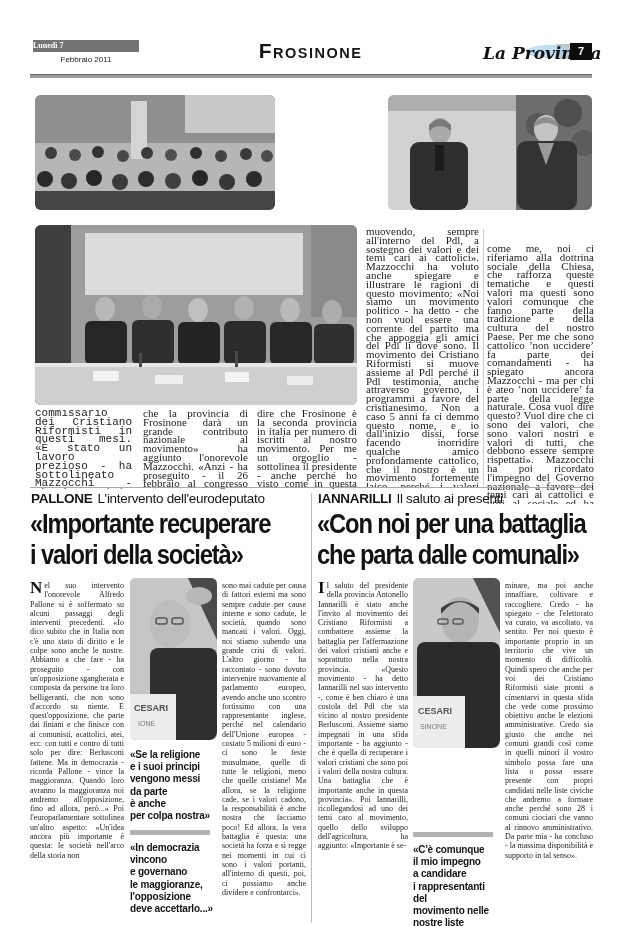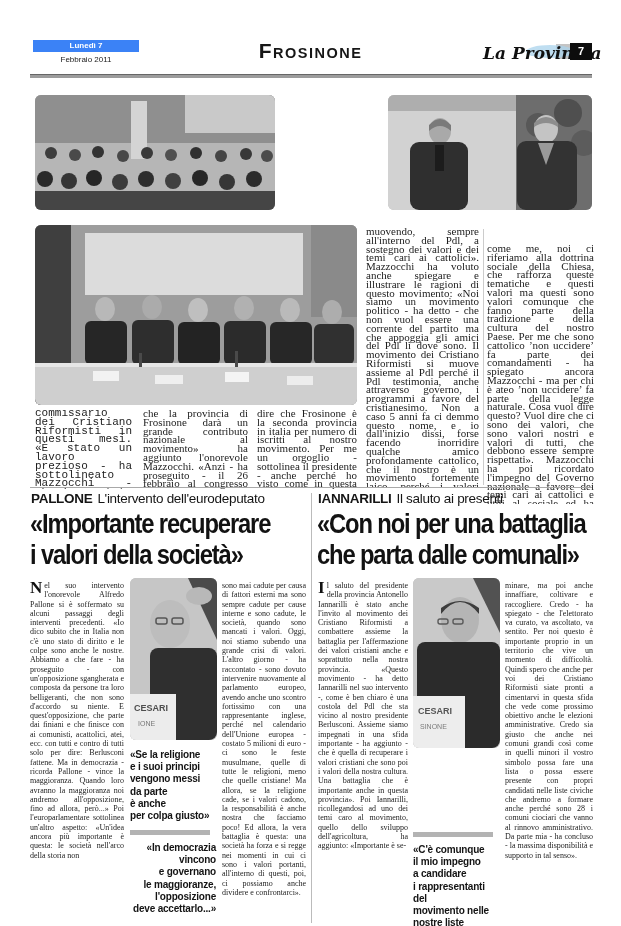--- a/index.html
+++ b/index.html
@@ -1,21 +1,21 @@
 <!DOCTYPE html>
 <html><head>
 <meta charset="utf-8">
 <style>
   html,body{margin:0;padding:0;background:#e8e8e6;}
   #page{position:relative;width:621px;height:926px;background:#fff;margin:0 auto;overflow:hidden;
         font-family:"Liberation Sans",sans-serif;color:#111;}
   .abs{position:absolute;}
   
-  #date-box{left:33px;top:40px;width:106px;height:12px;background:#3b82f6;color:#fff;
-            font-size:8px;font-weight:bold;text-align:center;line-height:12px;}
+  #date-box{left:33px;top:40px;width:106px;height:12px;background:#737373;color:#fff;
+            font-size:8px;font-weight:bold;line-height:12px;font-family:Liberation Serif, serif;}
   #date-sub{left:33px;top:55px;width:106px;text-align:center;font-size:8px;color:#222;}
   #section-title{left:0;right:0;top:40px;text-align:center;font-weight:bold;letter-spacing:1.5px;color:#161616;}
   #section-title .big{font-size:21px;line-height:21px;}
   #section-title .small{font-size:14.5px;}
   #masthead-swoosh{left:526px;top:45px;width:48px;height:13px;background:#a9d3ec;border-radius:50%;opacity:.75;}
   #masthead{left:483px;top:43px;font-family:"DejaVu Serif","Liberation Serif",serif;
             font-style:italic;font-weight:bold;font-size:17px;color:#101010;}
   #pagenum-strip{left:556px;top:44px;width:36px;height:15px;background:#c4c4c4;}
   #pagenum-box{left:570px;top:43px;width:22px;height:17px;background:#0d0d0d;color:#fff;
                font-weight:bold;font-size:11px;text-align:center;line-height:17px;}
@@ -54,21 +54,21 @@
   #headline-iannarilli{left:317px;top:509px;}
   #pallone-col1{left:30px;top:581px;width:94px;height:345px;}
   #pallone-col3{left:222px;top:581px;width:84px;height:345px;}
   #iannarilli-col1{left:318px;top:581px;width:90px;height:345px;}
   #iannarilli-col3{left:505px;top:581px;width:88px;height:345px;}
   .dropcap{float:left;font-family:"Liberation Serif",serif;font-weight:bold;font-size:17px;
            line-height:14px;padding-right:2px;color:#111;}
   .pq{font-weight:bold;font-size:10px;line-height:12.2px;letter-spacing:-0.2px;color:#141414;
       white-space:pre-line;}
   #pallone-quote1{left:130px;top:749px;width:86px;}
-  #pallone-quote2{left:130px;top:842px;width:86px;text-align:right;}
+  #pallone-quote2{left:130px;top:842px;width:86px;}
   #iannarilli-quote1{left:413px;top:756px;width:86px;}
   #iannarilli-quote2{left:413px;top:844px;width:86px;}
   .qbar{height:5px;background:#b3b3b3;}
   #pallone-qbar{left:130px;top:830px;width:80px;}
   #iannarilli-qbar{left:413px;top:832px;width:80px;}
 </style>
 </head>
 <body>
 
 <div id="page">
@@ -198,21 +198,21 @@
       <rect x="0" y="116" width="46" height="46" fill="#ececec"></rect>
       <text x="4" y="133" font-family="Liberation Sans, sans-serif" font-size="9" font-weight="bold" fill="#4d4d4d">CESARI</text>
       <text x="8" y="148" font-family="Liberation Sans, sans-serif" font-size="7" fill="#777">IONE</text>
     </svg>
   </div>
   <div class="abs pq" id="pallone-quote1">«Se la religione
 e i suoi principi
 vengono messi
 da parte
 è anche
-per colpa giusto»</div>
+per colpa nostra»</div>
   <div class="abs qbar" id="pallone-qbar"></div>
   <div class="abs pq" id="pallone-quote2">«In democrazia
 vincono
 e governano
 le maggioranze,
 l'opposizione
 deve accettarlo...»</div>
   <div class="abs acol" id="pallone-col3">sono mai cadute per causa di fattori esterni ma sono sempre cadute per cause interne e sono cadute, le società, quando sono mancati i valori. Oggi, noi stiamo subendo una grande crisi di valori. L'altro giorno - ha raccontato - sono dovuto intervenire nuovamente al parlamento europeo, avendo anche uno scontro fortissimo con una rappresentante inglese, perché nel calendario dell'Unione europea - costato 5 milioni di euro - ci sono le feste musulmane, quelle di tutte le religioni, meno che quelle cristiane! Ma allora, se la religione cade, se i valori cadono, la responsabilità è anche nostra che facciamo poco! Ed allora, la vera battaglia è questa: una società ha forza e si regge nei momenti in cui ci sono i valori portanti, all'interno di questi, poi, ci possiamo anche dividere e confrontarci».</div>
 
   <div class="abs kicker" id="kicker-iannarilli">

